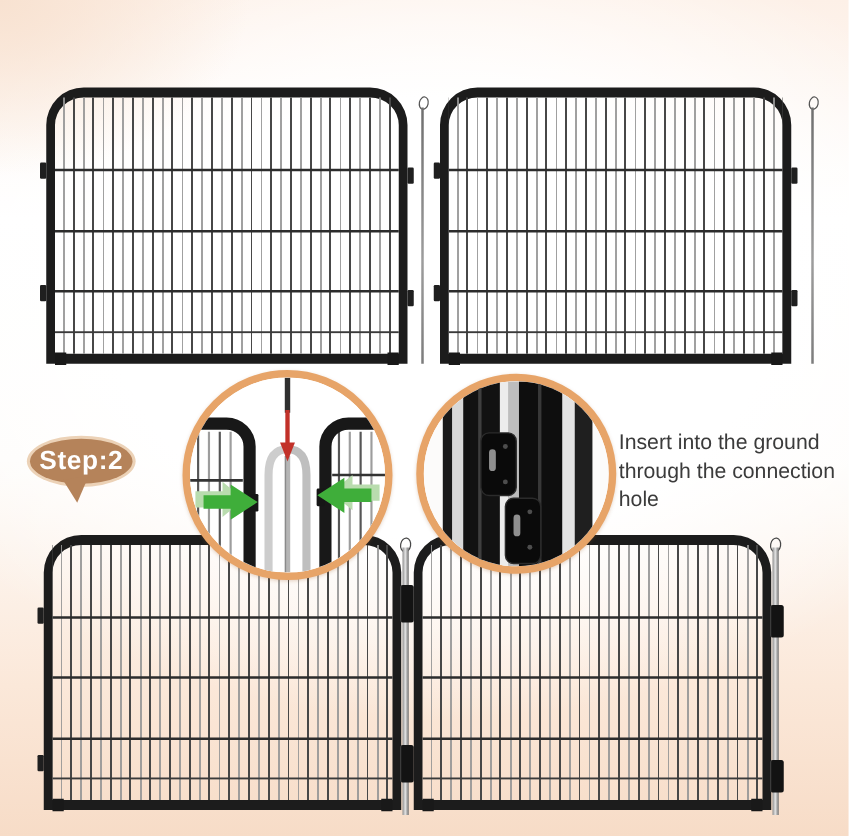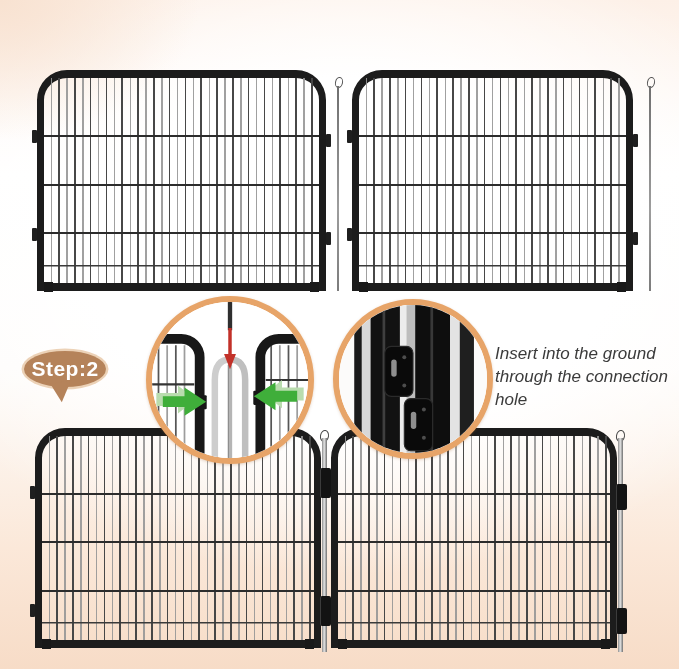--- a/index.html
+++ b/index.html
@@ -63,21 +63,21 @@
   
   .callout{
     position:absolute;border:6px solid #e7a468;border-radius:50%;
     background:#ffffff;overflow:hidden;z-index:6;
     box-shadow:inset 0 2px 0 rgba(255,255,255,.4), 0 1px 3px rgba(150,90,40,.25);
   }
   .callout svg{display:block;width:100%;height:100%;}
   
   .note{
     position:absolute;left:495px;top:342px;width:184px;
-    font-size:17px;line-height:23px;color:#3b3b3b;z-index:7;font-style:italic;
+    font-size:17px;line-height:23px;color:#3b3b3b;z-index:7;
   }
 </style>
 </head>
 <body>
 
 <div class="canvas">
 
 
   <div class="panel" style="left:37px;top:70px;width:289px;height:221px">
     <div class="mesh"></div>

